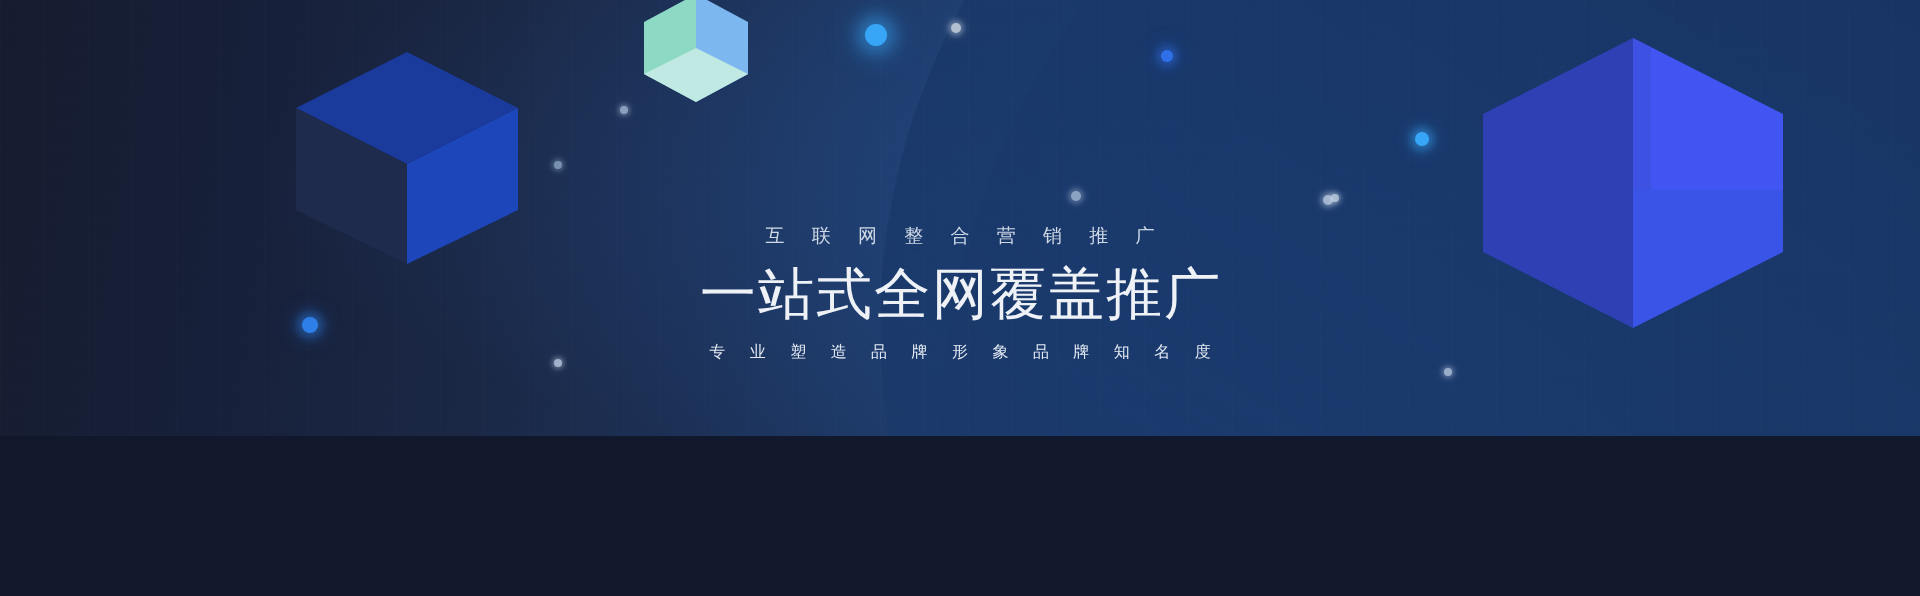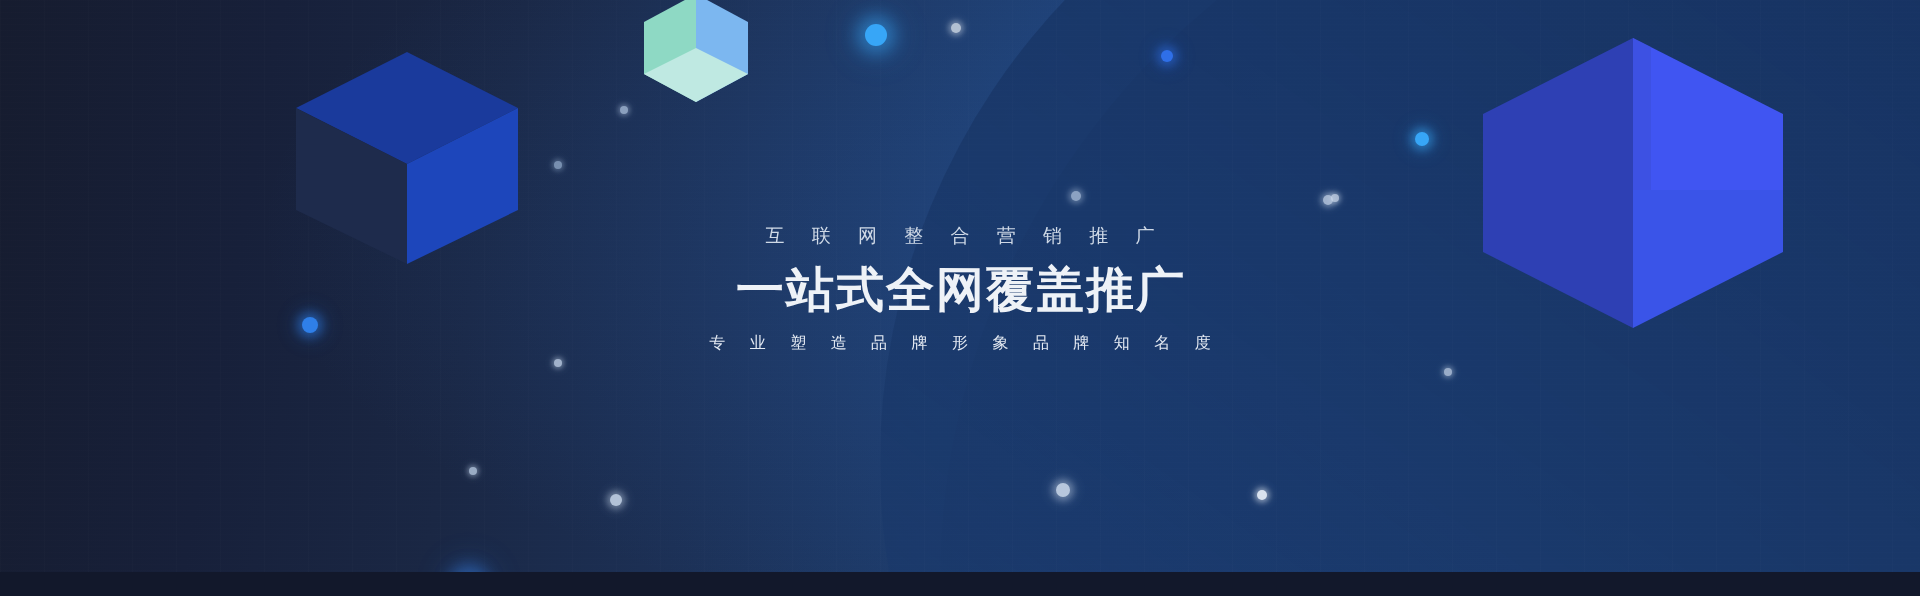--- a/index.html
+++ b/index.html
@@ -6,21 +6,21 @@
   * { margin:0; padding:0; box-sizing:border-box; }
   html, body {
     width:1920px; height:596px;
     overflow:hidden;
     background:#12182b;
     font-family:"Liberation Sans","DejaVu Sans",sans-serif;
   }
 
   #banner {
     position:relative;
-    width:1920px; height:572px;
+    width:1920px; height:436px;
     overflow:hidden;
     background:
       radial-gradient(ellipse 120% 140% at 88% 40%, rgba(40,92,170,0.55) 0%, rgba(40,92,170,0.0) 62%),
       linear-gradient(100deg,
         #161c2f 0%,
         #17203a 14%,
         #1a2744 26%,
         #1c3055 38%,
         #1d3a68 50%,
         #1e4078 60%,
@@ -95,25 +95,25 @@
   #eyebrow {
     font-size:19px;
     letter-spacing:11px;
     color:#cfd9e6;
     text-indent:11px;
     line-height:1.5;
     font-weight:400;
   }
   #headline {
     margin-top:11px;
-    font-size:48px;
+    font-size:56px;
     letter-spacing:2px;
     color:#eef2f7;
     line-height:1.16;
-    font-weight:700;
+    font-weight:400;
     text-indent:2px;
   }
   #subline {
     margin-top:14px;
     font-size:16px;
     letter-spacing:10px;
     color:#e3e9f2;
     text-indent:10px;
     line-height:1.5;
     font-weight:400;

